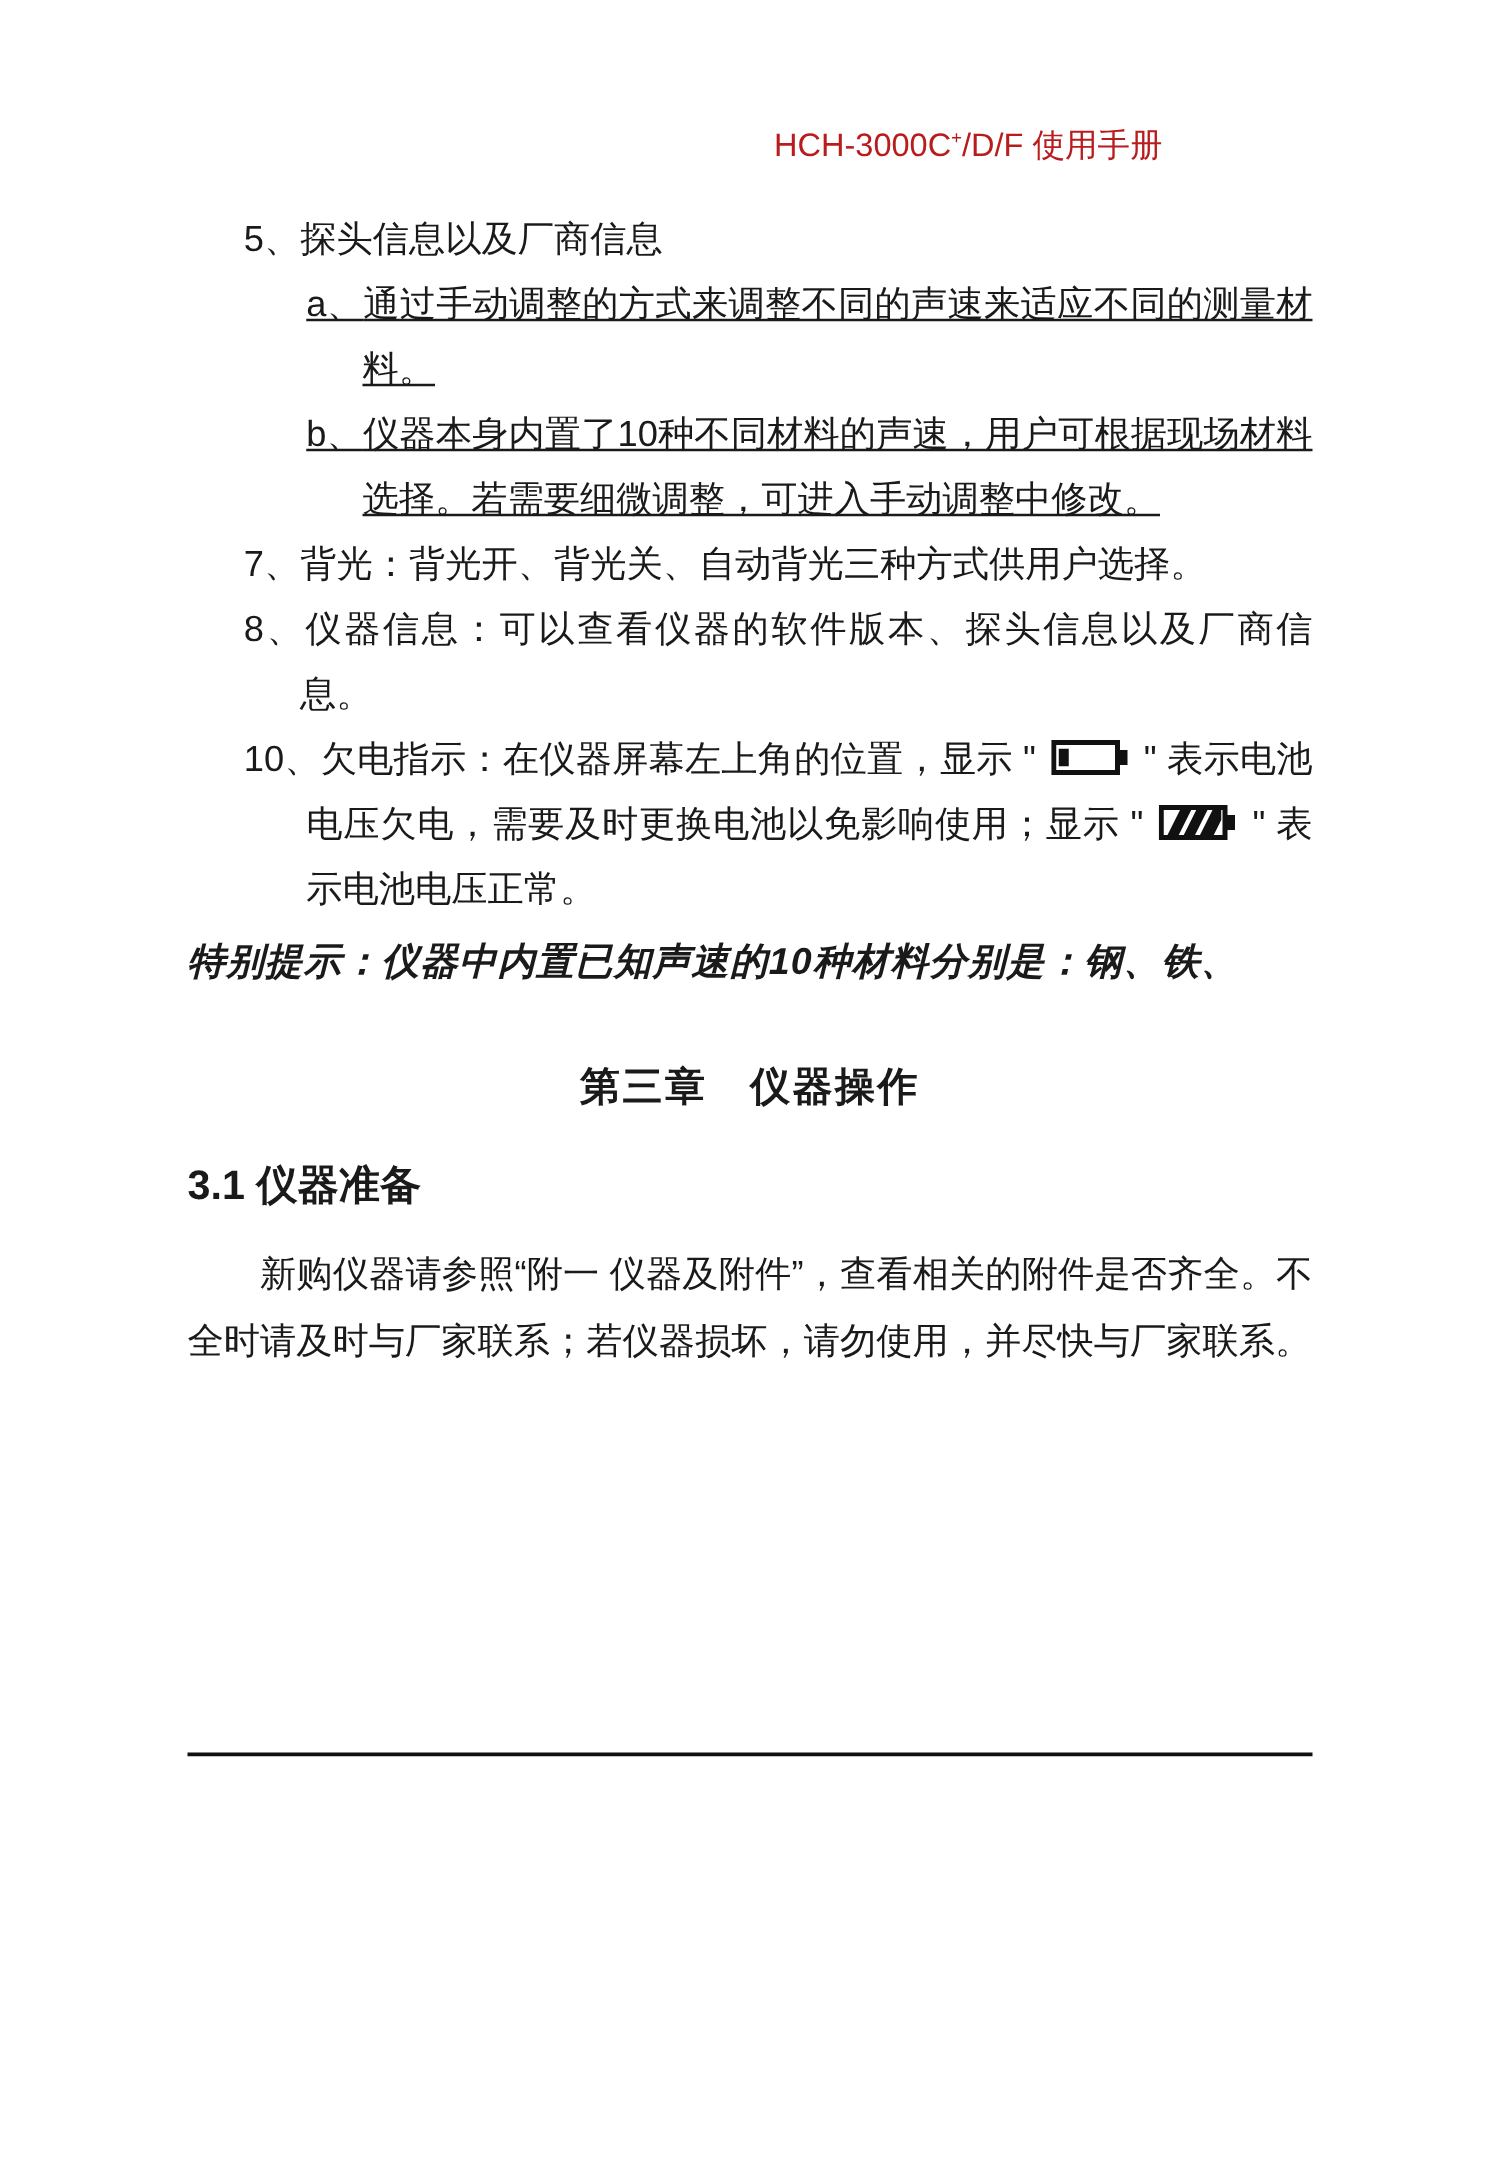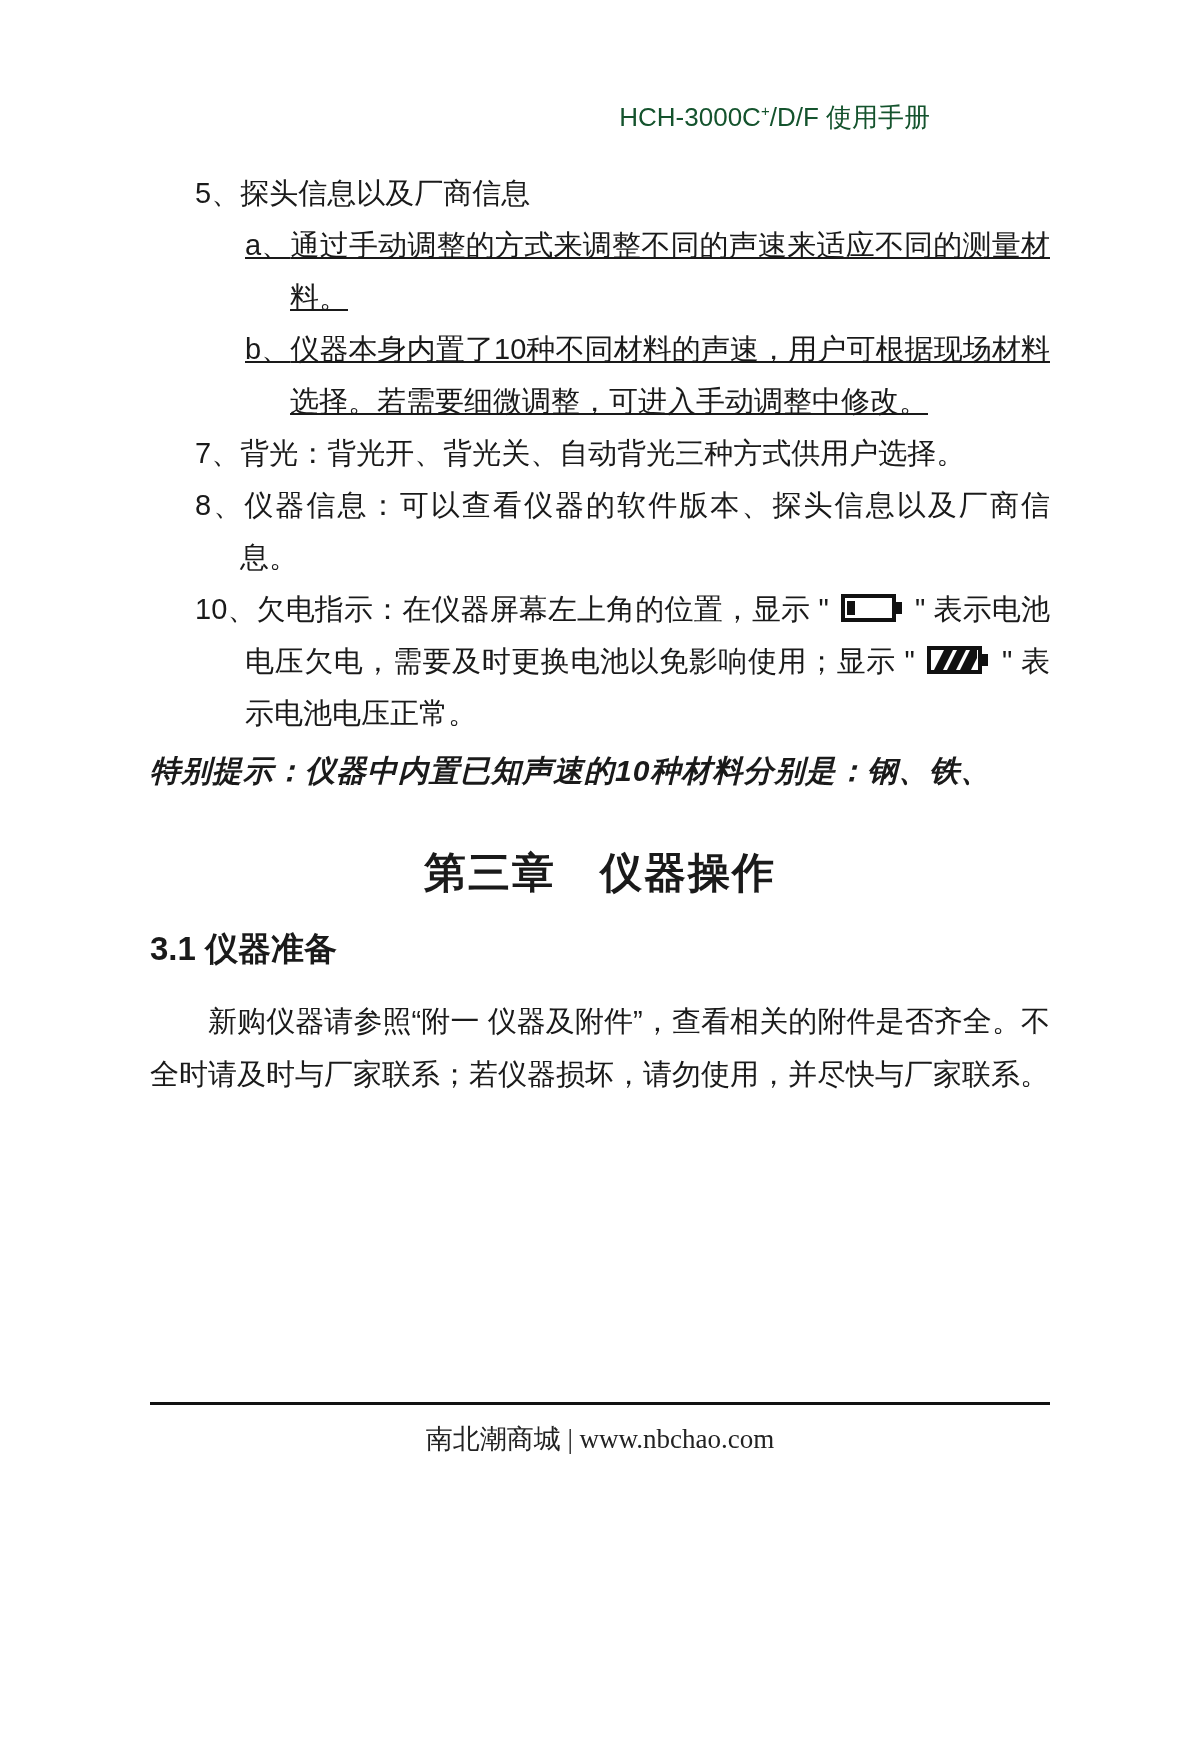--- a/index.html
+++ b/index.html
@@ -14,21 +14,21 @@
   .page {
     position: relative;
     width: 1200px;
     height: 1739px;
     padding: 95px 150px 0 150px;
   }
   .doc-header {
     text-align: right;
     padding-right: 120px;
     font-size: 26px;
-    color: #14532d;
+    color: #b91c1c;
     line-height: 32px;
     margin-bottom: 34px;
   }
   .doc-header sup {
     font-size: 15px;
     vertical-align: super;
   }
   .list {
     font-size: 29px;
     line-height: 52px;
@@ -49,25 +49,26 @@
     margin-top: 6px;
     font-size: 30px;
     line-height: 52px;
     font-weight: bold;
     font-style: italic;
     text-align: left;
     letter-spacing: 1px;
   }
   .chapter-title {
     margin-top: 48px;
-    font-size: 42px;
+    font-size: 32px;
     line-height: 56px;
     font-weight: bold;
     text-align: center;
     letter-spacing: 2px;
+    font-family: Liberation Mono, monospace;
   }
   .section-title {
     margin-top: 26px;
     font-size: 33px;
     line-height: 44px;
     font-weight: bold;
   }
   .body-para {
     margin-top: 24px;
     font-size: 29px;
@@ -135,16 +136,15 @@
   </div>
 
   <div class="chapter-title">第三章　仪器操作</div>
 
   <div class="section-title">3.1 仪器准备</div>
 
   <div class="body-para">新购仪器请参照“附一 仪器及附件”，查看相关的附件是否齐全。不全时请及时与厂家联系；若仪器损坏，请勿使用，并尽快与厂家联系。</div>
 
   <div class="footer">
     <div class="footer-rule"></div>
-    <div class="footer-text">南北潮商城 | www.nbchao.com</div>
   </div>
 
 </div>
 
 </body></html>

